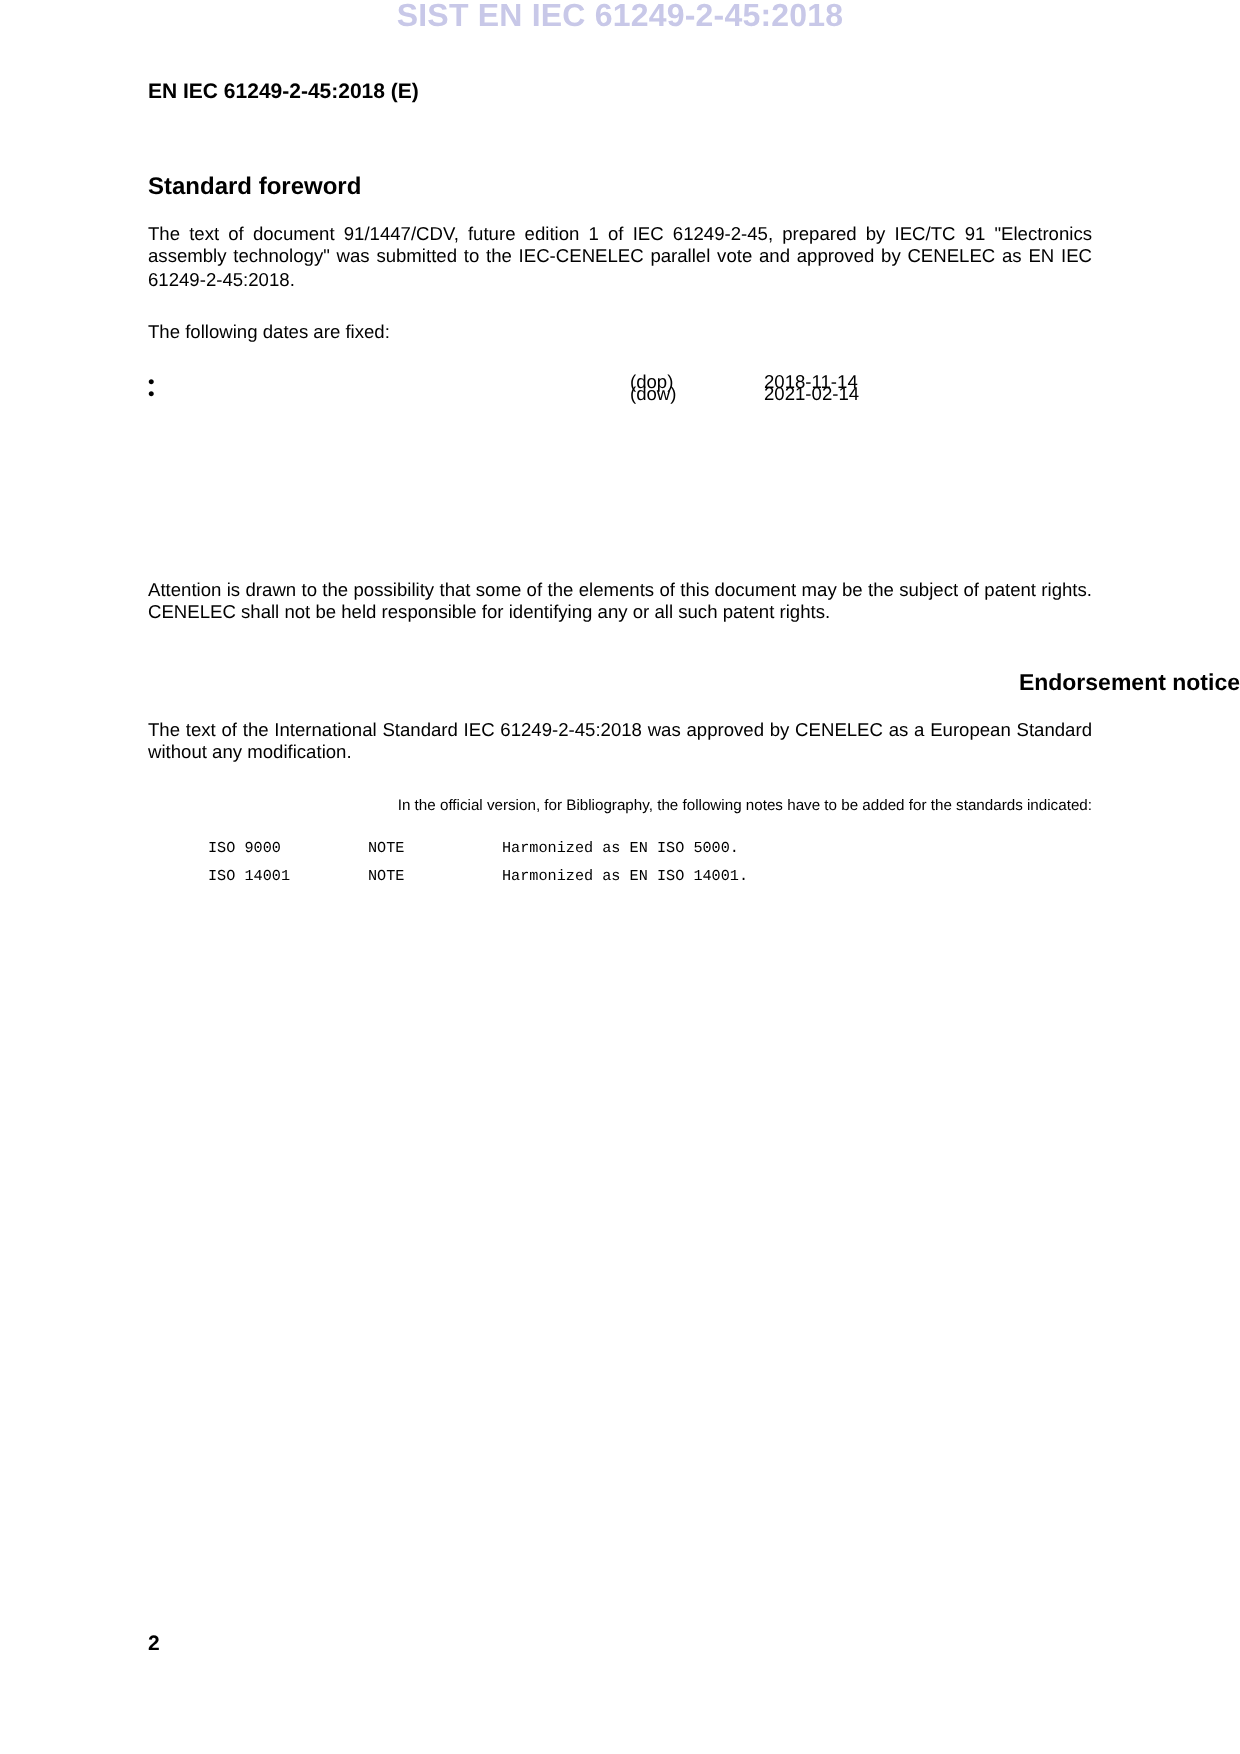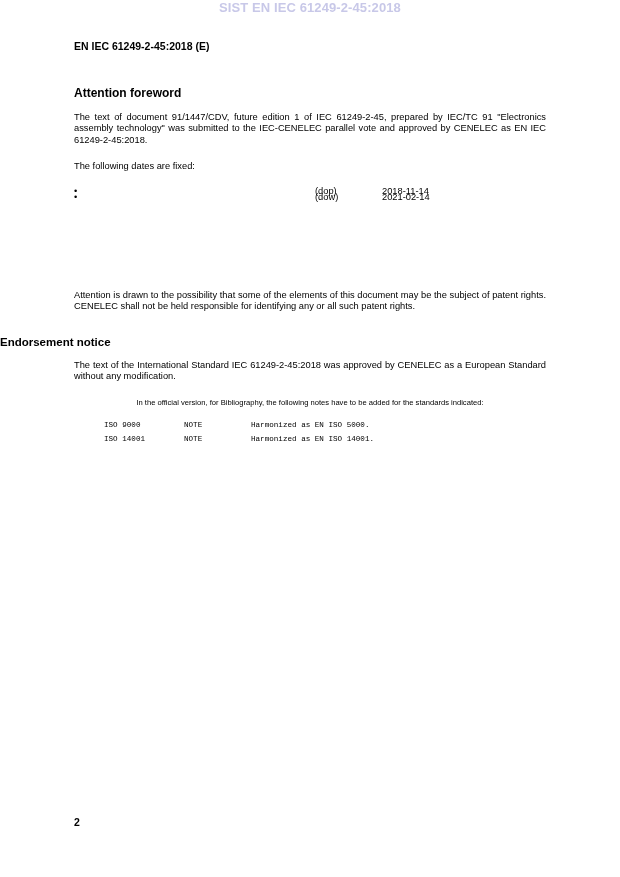--- a/index.html
+++ b/index.html
@@ -1,51 +1,51 @@
 <!DOCTYPE html>
 <html><head>
   <meta charset="utf-8">
   <style>
     html, body { margin: 0; padding: 0; background: #ffffff; }
     body { width: 620px; height: 877px; position: relative; overflow: hidden;
            font-family: "Liberation Sans", sans-serif; color: #000; }
     .watermark { position: absolute; top: 0px; left: 0; width: 620px; text-align: center;
-                 font-size: 13px; font-weight: bold; color: #c8c8e8; letter-spacing: 0.1px; }
+                 font-size: 16px; font-weight: bold; color: #c8c8e8; letter-spacing: 0.1px; }
     .doc-id { position: absolute; top: 40px; left: 74px; font-size: 10.5px; font-weight: bold; }
     .h-foreword { position: absolute; top: 86px; left: 74px; font-size: 12px; font-weight: bold; }
     .para { position: absolute; left: 74px; width: 472px; font-size: 9.3px; line-height: 11.3px;
             text-align: justify; }
     .p1 { top: 112px; }
     .p2 { top: 161px; }
     .bullets { position: absolute; top: 186px; left: 74px; width: 472px; font-size: 9.3px; line-height: 11.3px; }
     .bullet-row { position: relative; margin-bottom: 6px; }
     .bullet-dot { position: absolute; left: 0; top: 0; width: 10px; }
     .bullet-text { margin-left: 18px; width: 205px; }
     .bullet-code { position: absolute; left: 241px; top: 0; }
     .bullet-date { position: absolute; left: 308px; top: 0; }
     .p3 { top: 290px; }
-    .h-endorse { position: absolute; top: 336px; left: 0; width: 620px; text-align: left;
+    .h-endorse { position: absolute; top: 336px; left: 0; width: 620px; text-align: right;
                  font-size: 11.5px; font-weight: bold; }
     .p4 { top: 360px; }
-    .p5 { top: 397px; font-size: 7.6px; text-align: center; }
+    .p5 { top: 397px; font-size: 7.6px; text-align: right; }
     .notes { position: absolute; top: 418px; left: 104px; font-size: 7.6px; line-height: 14px; }
     .note-row { position: relative; height: 14px; width: 400px; font-family: Liberation Mono, monospace; }
     .note-std { position: absolute; left: 0; }
     .note-label { position: absolute; left: 60px; margin-left: 20px; }
     .note-text { position: absolute; left: 147px; }
     .page-num { position: absolute; top: 816px; left: 74px; font-size: 10.5px; font-weight: bold; }
   </style>
 </head>
 <body>
 
 <div class="watermark">SIST EN IEC 61249-2-45:2018</div>
 
 <div class="doc-id">EN IEC 61249-2-45:2018 (E)</div>
 
-<div class="h-foreword">Attention foreword</div>
+<div class="h-foreword">Standard foreword</div>
 
 <div class="para p1">The text of document 91/1447/CDV, future edition 1 of IEC 61249-2-45, prepared by IEC/TC 91 "Electronics assembly technology" was submitted to the IEC-CENELEC parallel vote and approved by CENELEC as EN IEC 61249-2-45:2018.</div>
 <div class="para p2">The following dates are fixed:</div>
 
 <div class="bullets">
   <div class="bullet-row">
     <span class="bullet-dot">•</span>
     <span class="bullet-code">(dop)</span>
     <span class="bullet-date">2018-11-14</span>
   </div>

